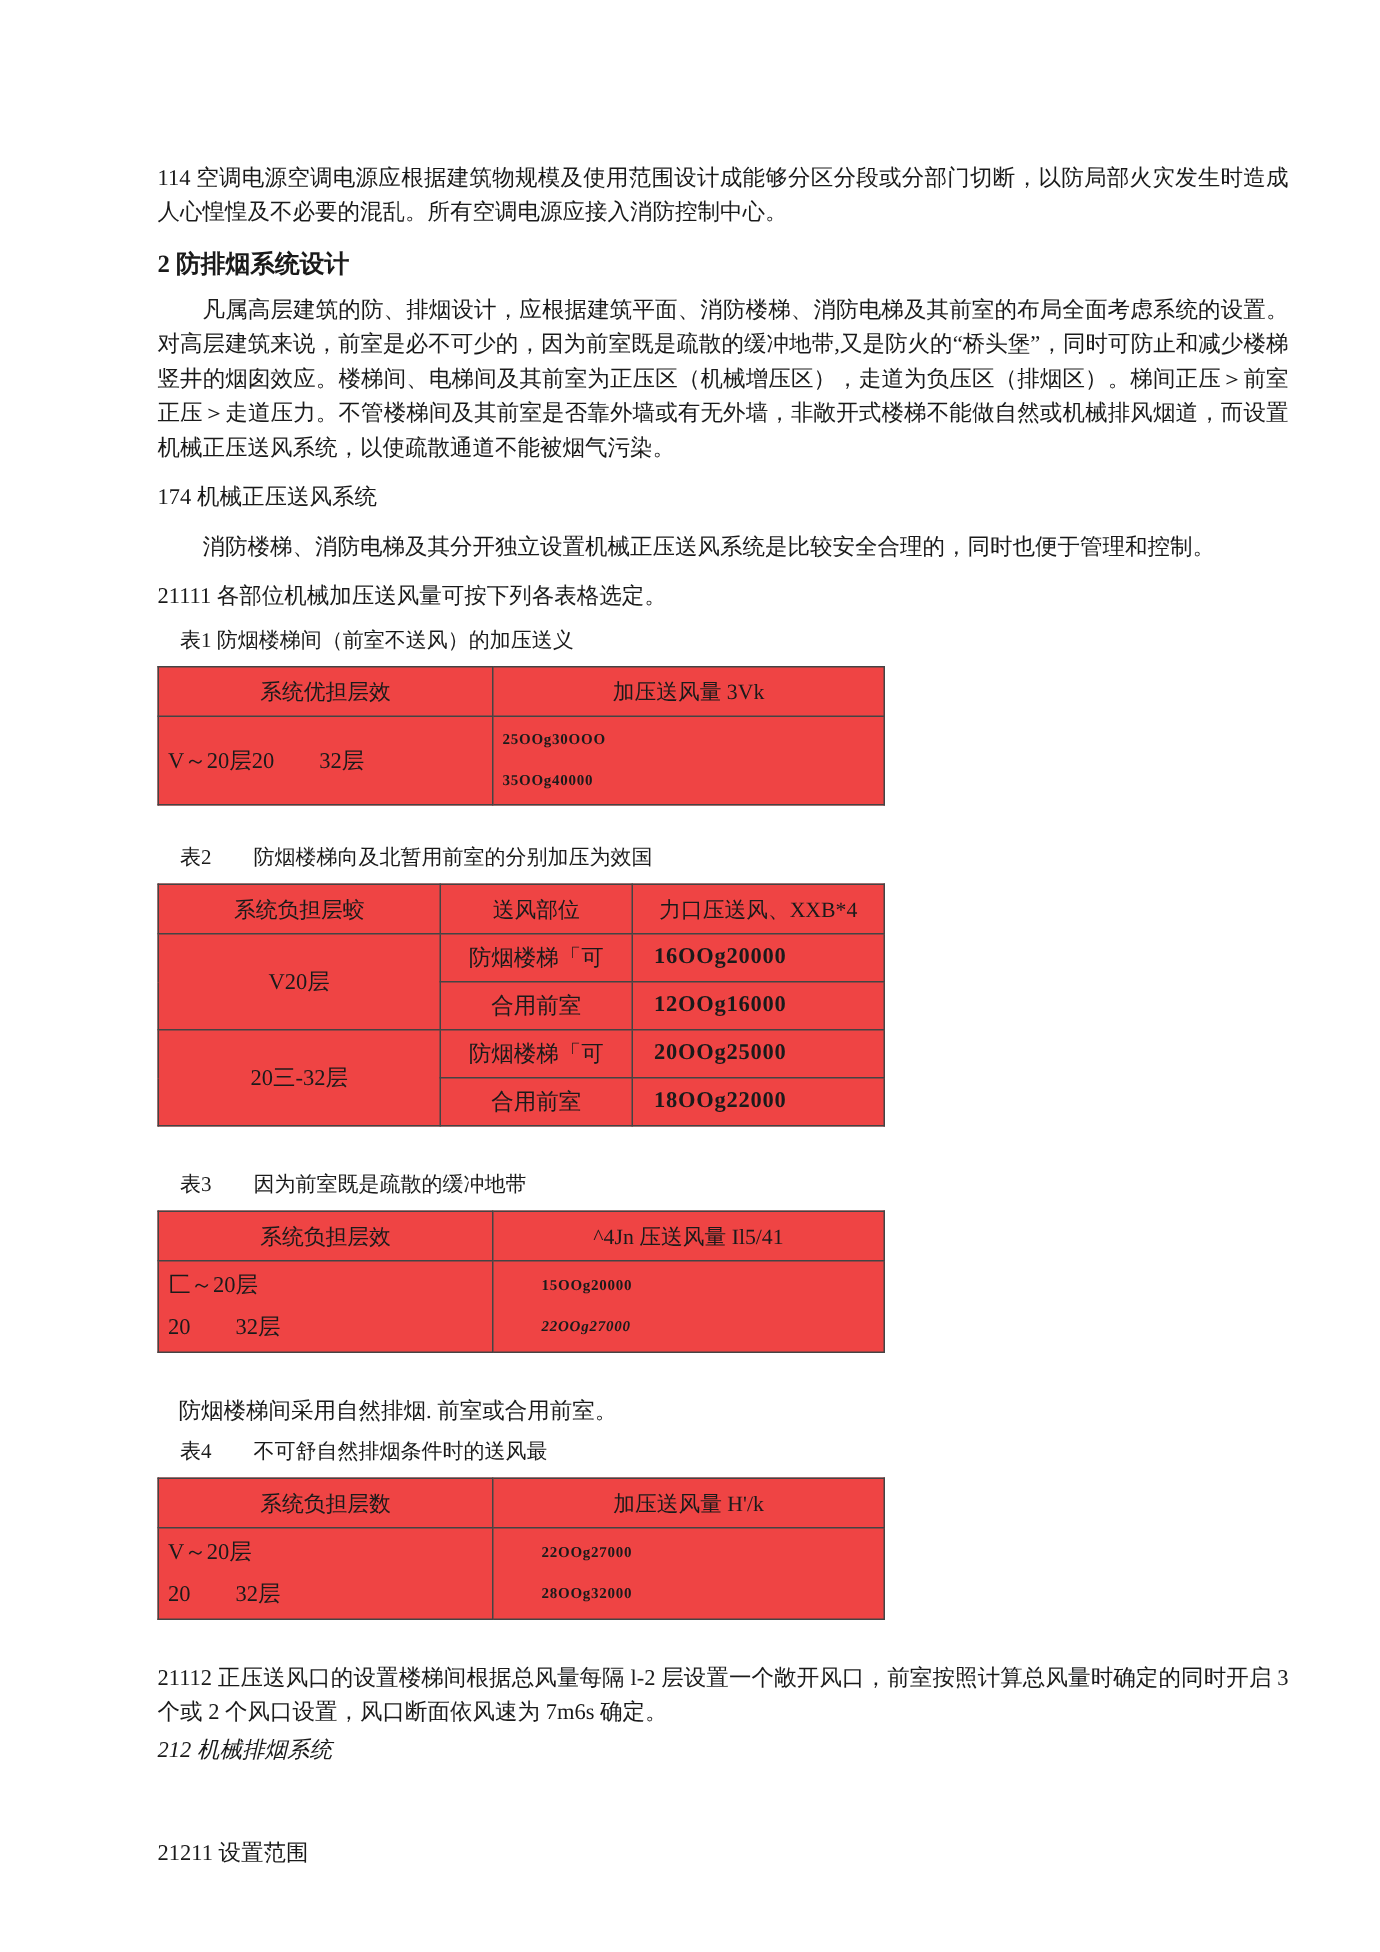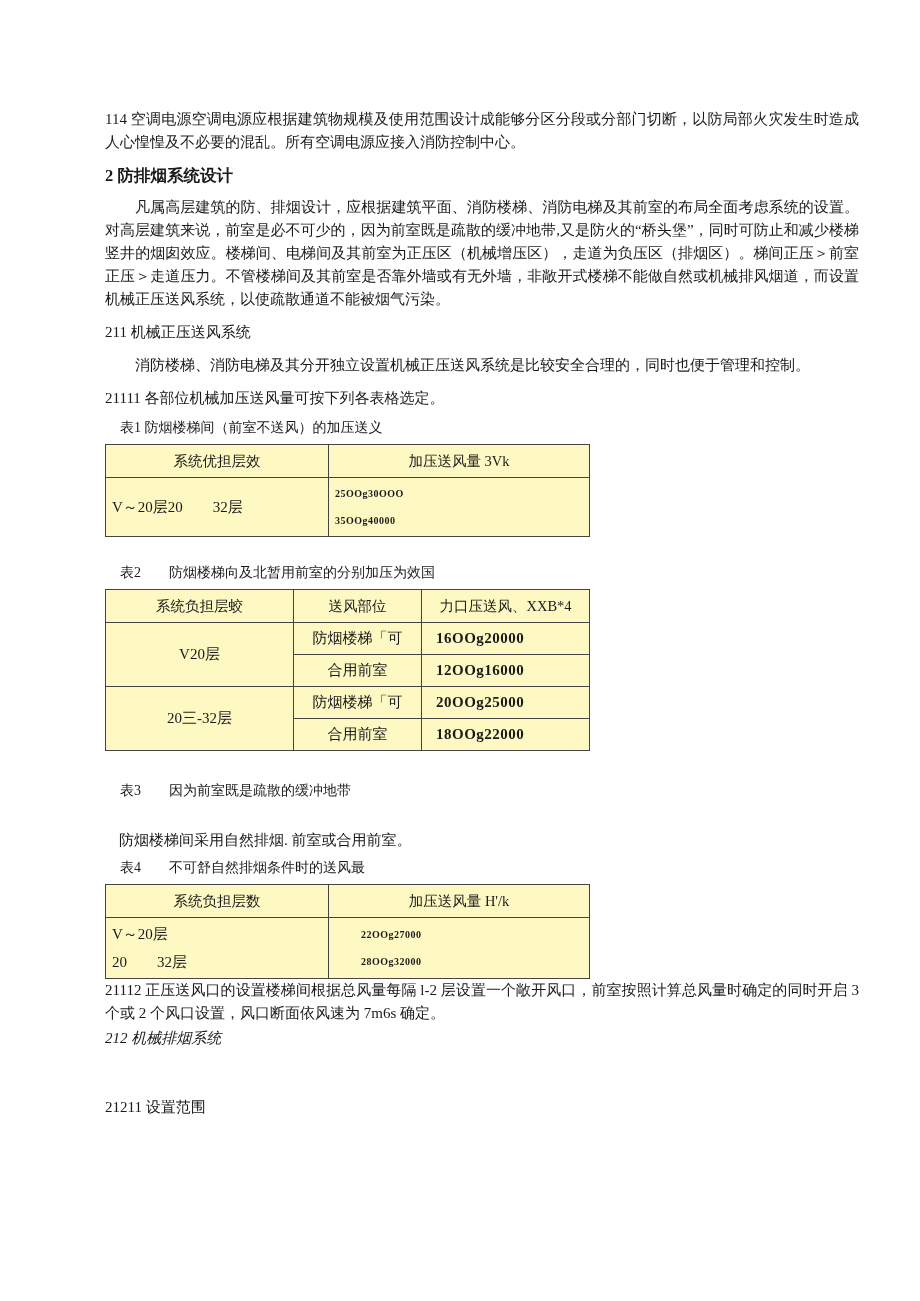--- a/index.html
+++ b/index.html
@@ -40,21 +40,21 @@
     font-size: 14px;
     margin: 0 0 6px 15px;
     line-height: 20px;
   }
   .table-block { margin-top: 26px; }
   .table-block.first { margin-top: 8px; }
   table.t {
     border-collapse: collapse;
     width: 485px;
     table-layout: fixed;
-    background: #fef9c3;
+    background: #ef4444;
   }
   .t th, .t td {
     border: 1px solid #444;
     padding: 2px 6px;
     font-size: 15px;
     vertical-align: middle;
   }
   .t th {
     font-weight: normal;
     font-size: 14.5px;
@@ -74,36 +74,36 @@
   .t2 .numcell { padding-left: 14px; }
   .t3 .numcell, .t4 .numcell { padding-left: 32px; }
   .t3 .num:nth-child(2) { font-style: italic; }
   .twoLine { line-height: 28px; }
   .note {
     margin: 28px 0 6px 0;
     padding-left: 14px;
     font-size: 15px;
     line-height: 23px;
   }
-  .para-21112 { margin-bottom: 0; }
+  .para-21112 { margin-top: 28px; margin-bottom: 0; }
   .h-212 { margin: 2px 0 0 0; font-style: italic; }
   .h-21211 { margin: 46px 0 0 0; }
 </style>
 </head>
 <body>
 
 <div class="page">
 
   <p class="para">114 空调电源空调电源应根据建筑物规模及使用范围设计成能够分区分段或分部门切断，以防局部火灾发生时造成人心惶惶及不必要的混乱。所有空调电源应接入消防控制中心。</p>
 
   <div class="h-main">2 防排烟系统设计</div>
 
   <p class="para indent2">凡属高层建筑的防、排烟设计，应根据建筑平面、消防楼梯、消防电梯及其前室的布局全面考虑系统的设置。对高层建筑来说，前室是必不可少的，因为前室既是疏散的缓冲地带,又是防火的“桥头堡”，同时可防止和减少楼梯竖井的烟囱效应。楼梯间、电梯间及其前室为正压区（机械增压区），走道为负压区（排烟区）。梯间正压＞前室正压＞走道压力。不管楼梯间及其前室是否靠外墙或有无外墙，非敞开式楼梯不能做自然或机械排风烟道，而设置机械正压送风系统，以使疏散通道不能被烟气污染。</p>
 
-  <div class="h-sub">211 机械正压送风系统</div>
+  <div class="h-sub">174 机械正压送风系统</div>
 
   <p class="para indent2">消防楼梯、消防电梯及其分开独立设置机械正压送风系统是比较安全合理的，同时也便于管理和控制。</p>
 
   <p class="para" style="margin-bottom:0;">21111 各部位机械加压送风量可按下列各表格选定。</p>
 
   <div class="table-block first">
     <div class="caption">表1 防烟楼梯间（前室不送风）的加压送义</div>
     <table class="t t1">
       <tbody>
           <tr>
@@ -147,20 +147,38 @@
       <tr>
         <td class="center">合用前室</td>
         <td class="numcell num">18OOg22000</td>
       </tr>
     </tbody>
       </table>
   </div>
 
   <div class="table-block" style="margin-top:30px;">
     <div class="caption">表3　　因为前室既是疏散的缓冲地带</div>
+    <table class="t t3">
+      <tbody>
+          <tr>
+        <th style="width:210px;">系统负担层效</th>
+        <th>^4Jn 压送风量 Il5/41</th>
+      </tr>
+      <tr>
+        <td class="floors">
+          <div class="twoLine">匚～20层</div>
+          <div class="twoLine">20　　32层</div>
+        </td>
+        <td class="numcell">
+          <div class="num">15OOg20000</div>
+          <div class="num">22OOg27000</div>
+        </td>
+      </tr>
+    </tbody>
+      </table>
   </div>
 
   <div class="note">防烟楼梯间采用自然排烟. 前室或合用前室。</div>
 
   <div class="table-block" style="margin-top:0;">
     <div class="caption">表4　　不可舒自然排烟条件时的送风最</div>
     <table class="t t4">
       <tbody>
           <tr>
         <th style="width:210px;">系统负担层数</th>

